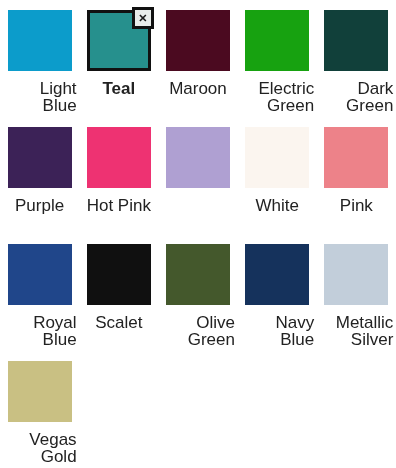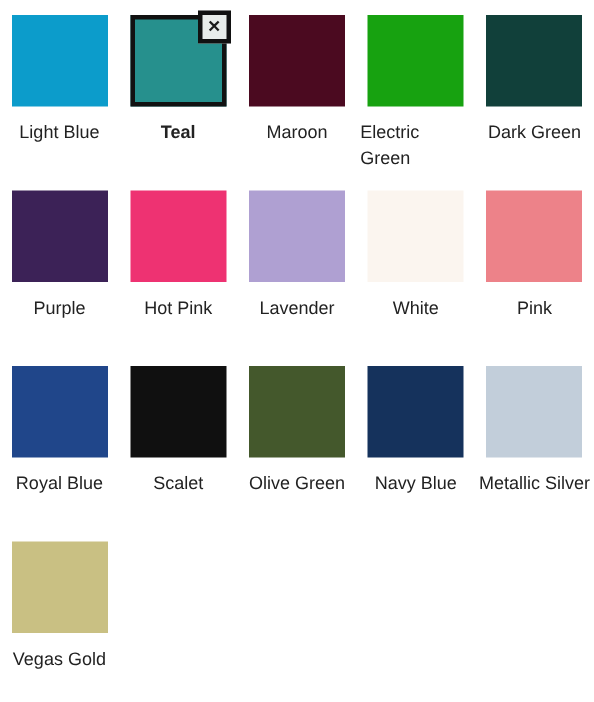--- a/index.html
+++ b/index.html
@@ -71,24 +71,24 @@
     font-size: 11px;
     font-weight: bold;
     color: #1a1a1a;
     font-family: "Liberation Sans", sans-serif;
     line-height: 1;
     display: block;
   }
 
   .swatch-label {
     margin-top: 9px;
-    font-size: 12px;
+    font-size: 17px;
     line-height: 17px;
     color: #222222;
-    text-align: left;
+    text-align: right;
     max-width: 74px;
     font-family: "Liberation Sans", sans-serif;
   }
 
   .swatch-cell.is-selected .swatch-label {
     font-weight: bold;
   }
 </style>
 </head>
 <body>
@@ -136,21 +136,20 @@
     <div class="swatch-cell">
       <div class="swatch-chip-wrap">
         <div class="swatch-chip" style="background: rgb(238, 50, 114);"></div>
       </div>
       <div class="swatch-label">Hot Pink</div>
     </div>
     <div class="swatch-cell">
       <div class="swatch-chip-wrap">
         <div class="swatch-chip" style="background: rgb(175, 160, 210);"></div>
       </div>
-      <div class="swatch-label">Lavender</div>
     </div>
     <div class="swatch-cell">
       <div class="swatch-chip-wrap">
         <div class="swatch-chip" style="background: rgb(251, 245, 239);"></div>
       </div>
       <div class="swatch-label">White</div>
     </div>
     <div class="swatch-cell">
       <div class="swatch-chip-wrap">
         <div class="swatch-chip" style="background: rgb(237, 130, 137);"></div>

